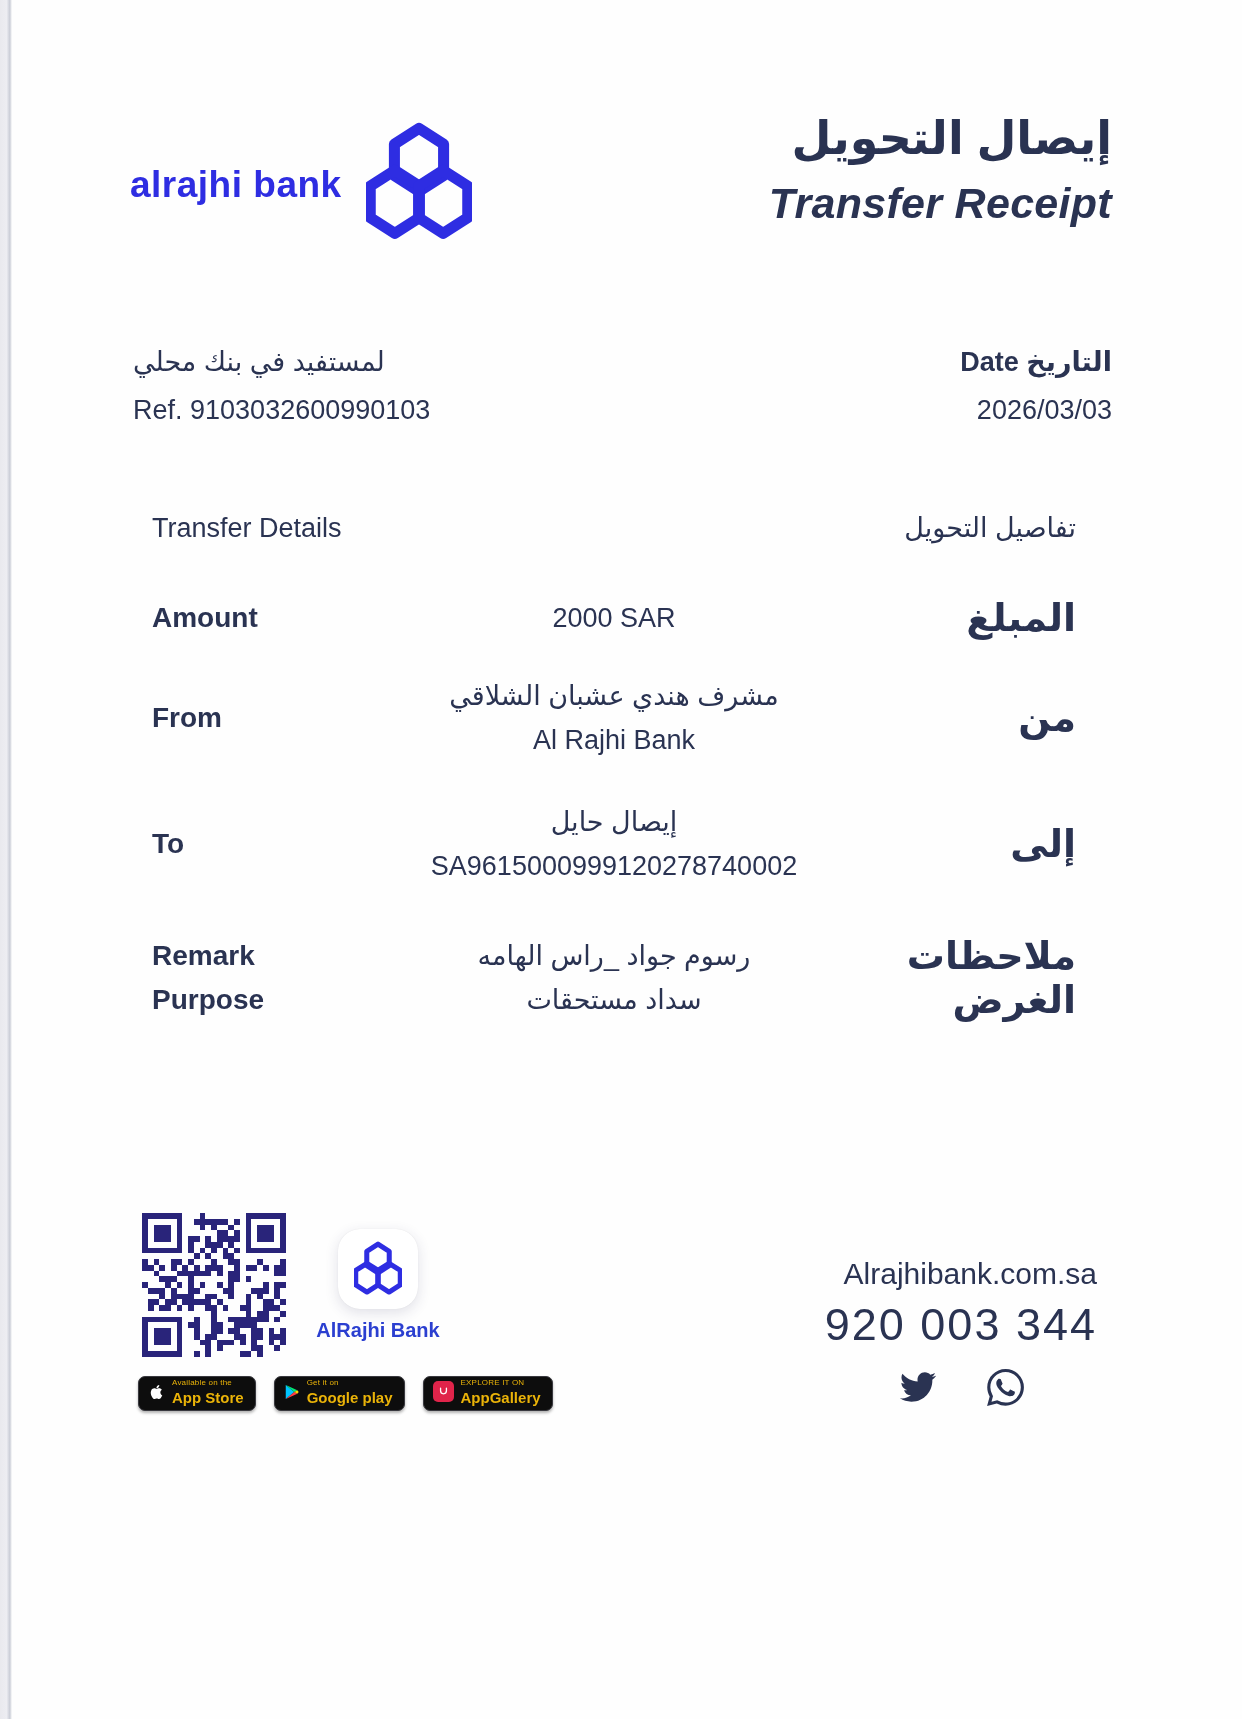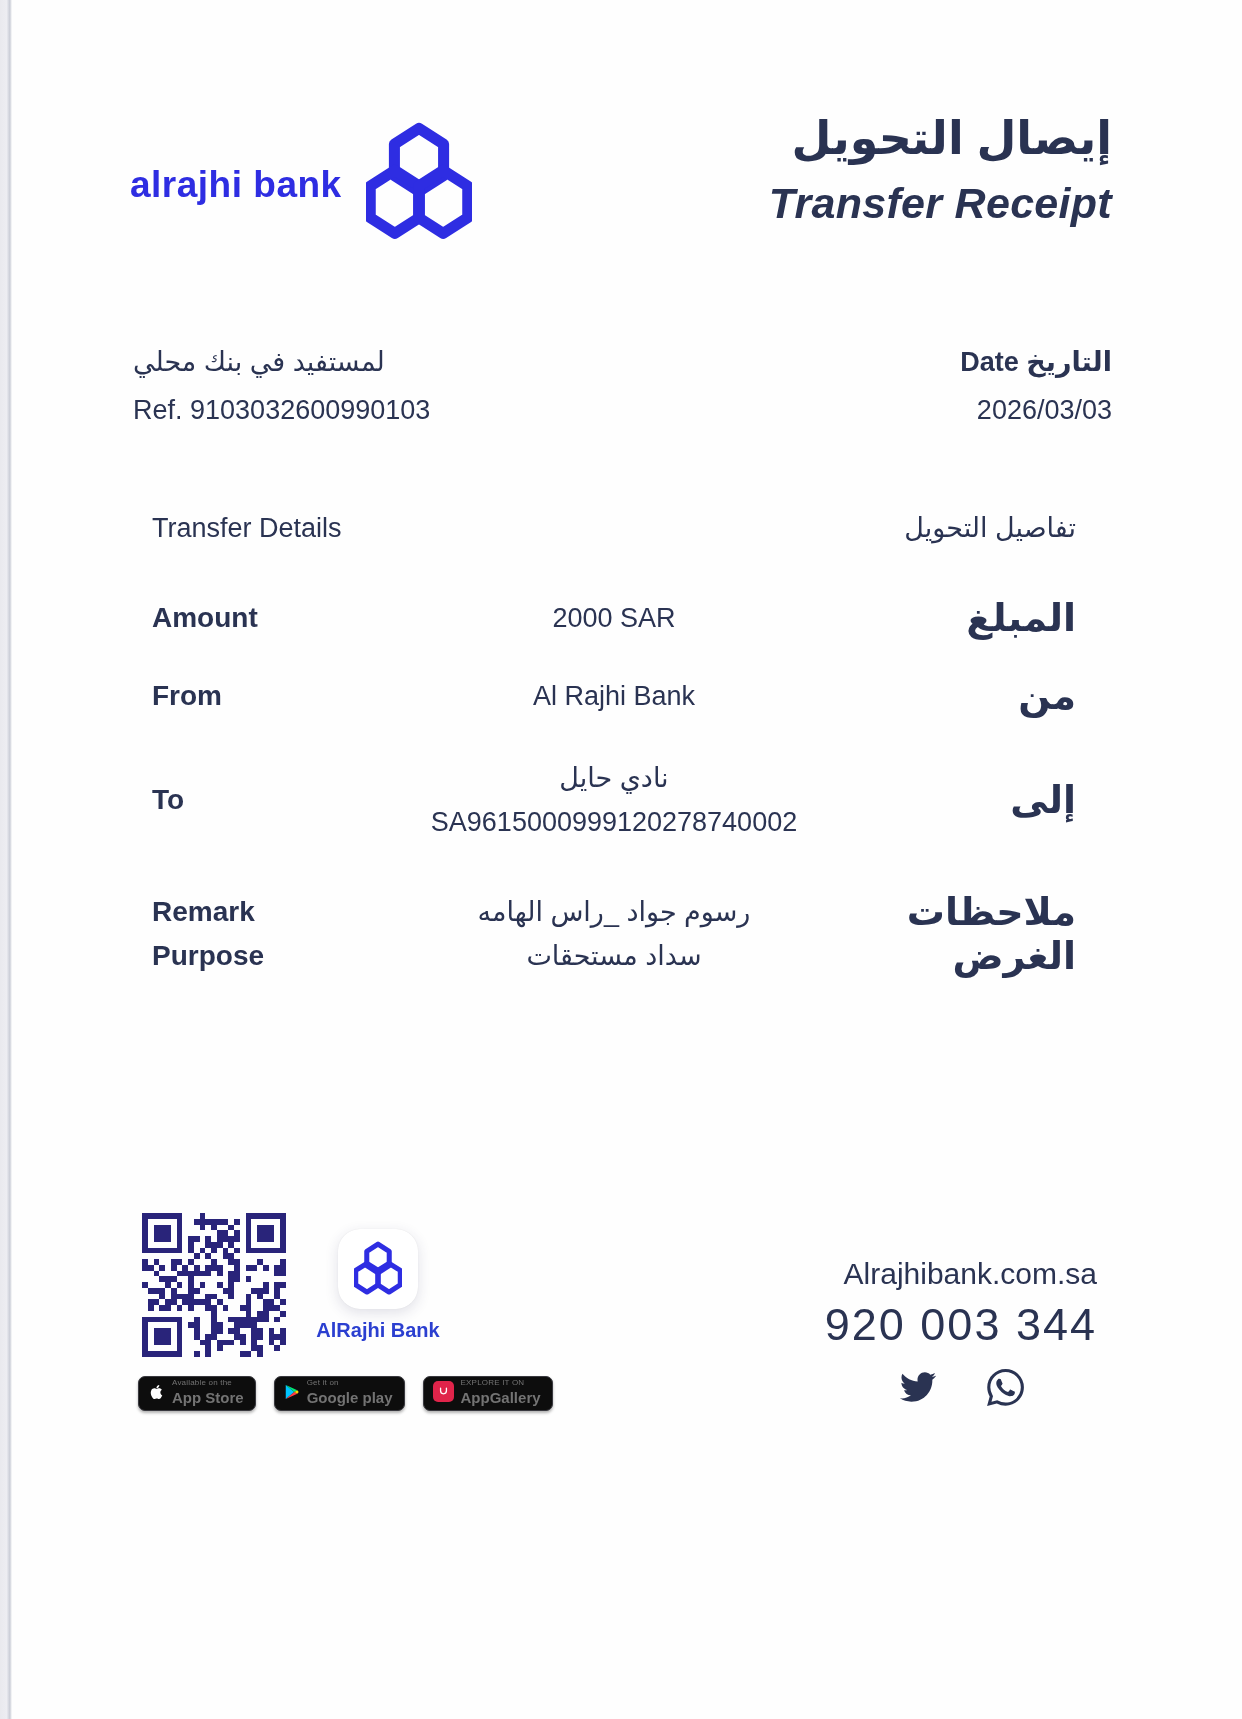--- a/index.html
+++ b/index.html
@@ -40,21 +40,21 @@
   .row-purpose{margin-bottom:44px;}
   
   .footer{position:absolute;left:130px;right:130px;top:1213px;height:220px;}
   .qr{position:absolute;left:12px;top:0;width:144px;height:144px;}
   .app-block{position:absolute;left:172px;top:16px;width:152px;text-align:center;}
   .app-icon{width:80px;height:80px;margin:0 auto;border-radius:22px;background:#fff;
     box-shadow:0 4px 14px rgba(40,40,90,.14),0 0 1px rgba(0,0,0,.10);
     display:flex;align-items:center;justify-content:center;}
   .app-name{margin-top:10px;font-size:20px;font-weight:bold;color:var(--appblue,#2b3fd0);}
   .badges{position:absolute;left:8px;top:163px;display:flex;gap:18px;}
-  .badge{height:35px;background:#0d0d0d;border:1px solid #39393f;border-radius:7px;color:#737373;
+  .badge{height:35px;background:#0d0d0d;border:1px solid #39393f;border-radius:7px;color:#eab308;
     display:flex;align-items:center;gap:7px;padding:0 11px 4px 9px;box-sizing:border-box;
     box-shadow:0 2px 3px rgba(0,0,0,.30);}
   .badge .txt{display:flex;flex-direction:column;line-height:1;text-align:left;}
   .badge .l1{font-size:8px;letter-spacing:.2px;}
   .badge .l2{font-size:15px;font-weight:bold;margin-top:3px;white-space:nowrap;}
   .ag-tile{width:21px;height:21px;border-radius:5px;background:var(--agred,#e0244a);display:flex;align-items:center;justify-content:center;}
   .contact{position:absolute;right:15px;top:44px;text-align:right;}
   .website{font-size:30px;}
   .phone{font-size:45px;letter-spacing:2px;margin-top:8px;}
   .socials{display:flex;justify-content:center;gap:48px;margin-top:18px;}
@@ -107,29 +107,30 @@
       <div class="en">Amount</div>
       <div class="val">
         <div class="ltr">2000 SAR</div>
       </div>
       <div class="ar rtl">المبلغ</div>
     </div>
 
     <div class="row row-from">
       <div class="en">From</div>
       <div class="val">
+        <div class="rtl">مشرف هندي عشبان الشلاقي</div>
         <div class="ltr">Al Rajhi Bank</div>
       </div>
       <div class="ar rtl">من</div>
     </div>
 
     <div class="row row-to">
       <div class="en">To</div>
       <div class="val">
-        <div class="rtl">نادي حايل</div>
+        <div class="rtl">إيصال حايل</div>
         <div class="ltr">SA9615000999120278740002</div>
       </div>
       <div class="ar rtl">إلى</div>
     </div>
 
     <div class="row">
       <div class="en">Remark</div>
       <div class="val">
         <div class="rtl">رسوم جواد _راس الهامه</div>
       </div>

